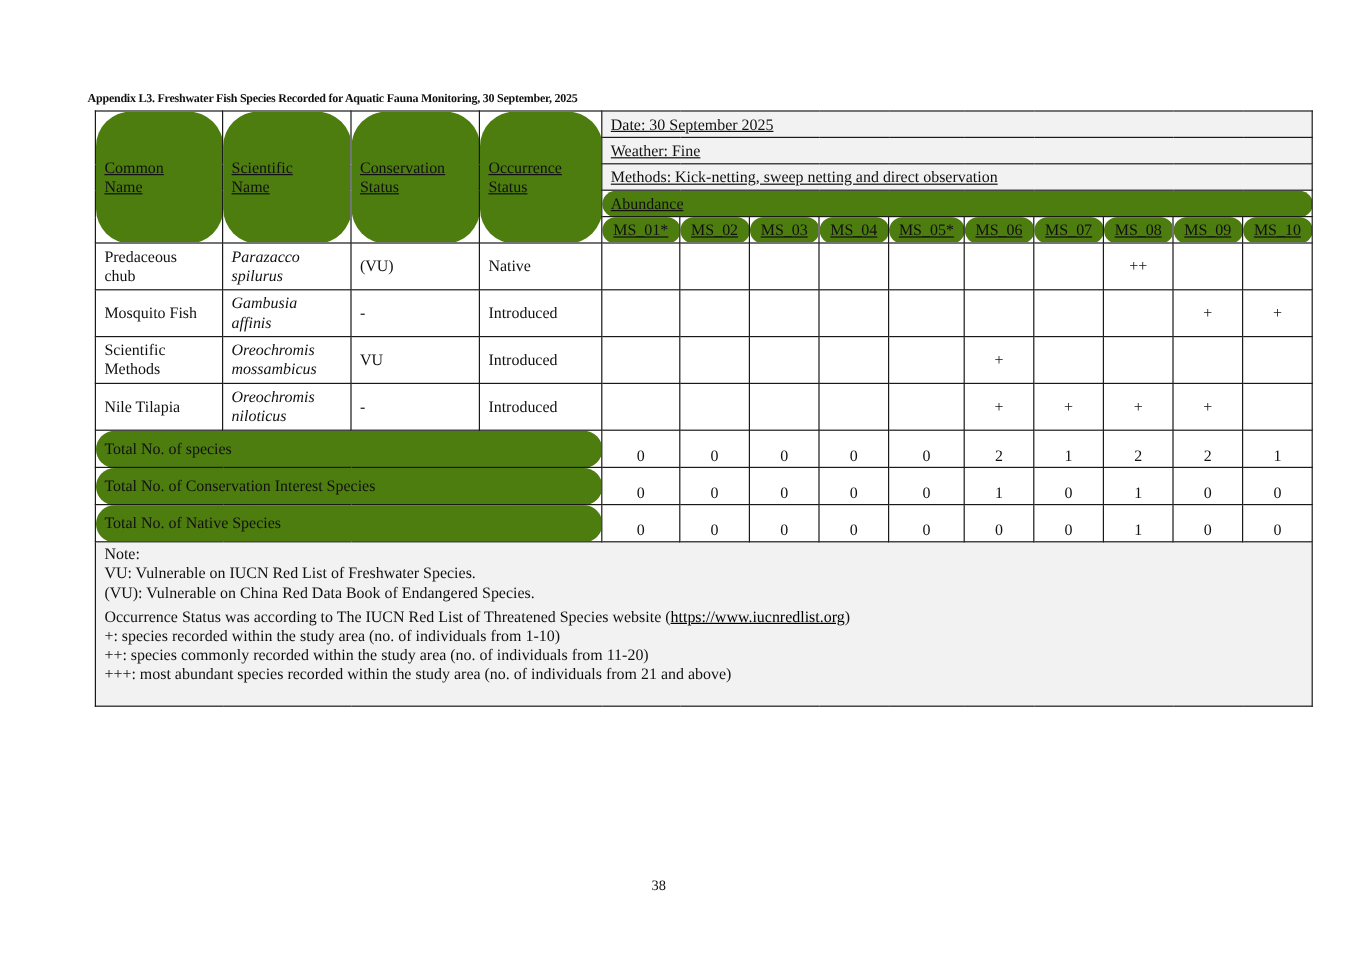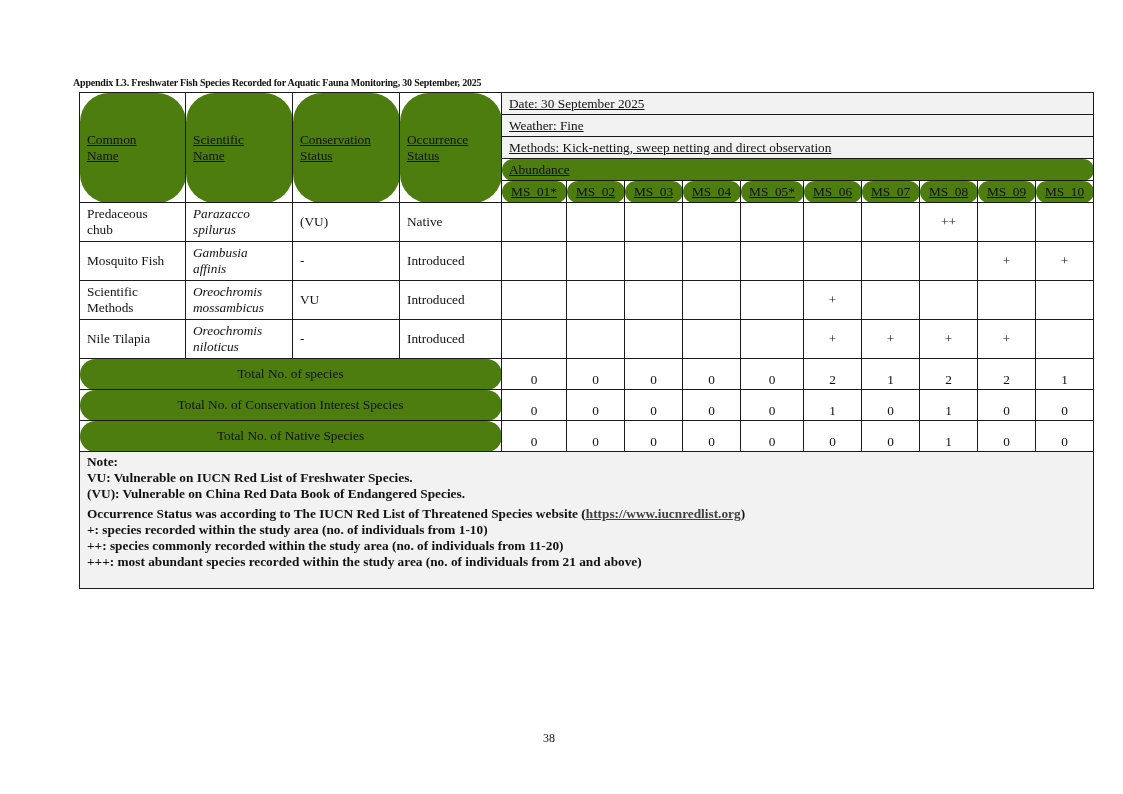--- a/index.html
+++ b/index.html
@@ -11,27 +11,27 @@
                border-collapse:collapse; table-layout:fixed; font-size:13.3px; }
   table.main td { border:1.5px solid #1a1a1a; padding:0 7px; vertical-align:middle;
                   line-height:16px; overflow:hidden; }
   .g { background:#4d7c0f;border-radius:29px; }
   .lg { background:#f2f2f2; }
   .c { text-align:center; }
   .it { font-style:italic; }
   .hdr td { height:21px;text-decoration:underline; }
   .site { text-align:center; padding:0 !important; white-space:nowrap; }
   .sp td { height:38px; }
-  .tot td { height:29px;text-align:center; }
+  .tot td { height:29px; }
   .tot td.num { vertical-align:bottom; padding-bottom:1px; text-align:center; }
   .note { background:#f2f2f2; vertical-align:top !important; padding:2px 7px 18px 7px !important;
-          font-size:13.3px; line-height:16px;font-weight:bold; }
+          font-size:13.3px; line-height:16px; }
   .note .line { white-space:nowrap; }
   .note .gap { height:4px; }
-  .note a { color:#404040; text-decoration:underline; }
+  .note a { color:#000000; text-decoration:underline; }
   .pagenum { position:absolute; left:0; width:1098px; top:731px; text-align:center; font-size:12px; }
 </style>
 </head>
 <body>
 
 <div class="title">Appendix L3. Freshwater Fish Species Recorded for Aquatic Fauna Monitoring, 30 September, 2025</div>
 
 <table class="main">
   <colgroup>
     <col style="width:106px">

